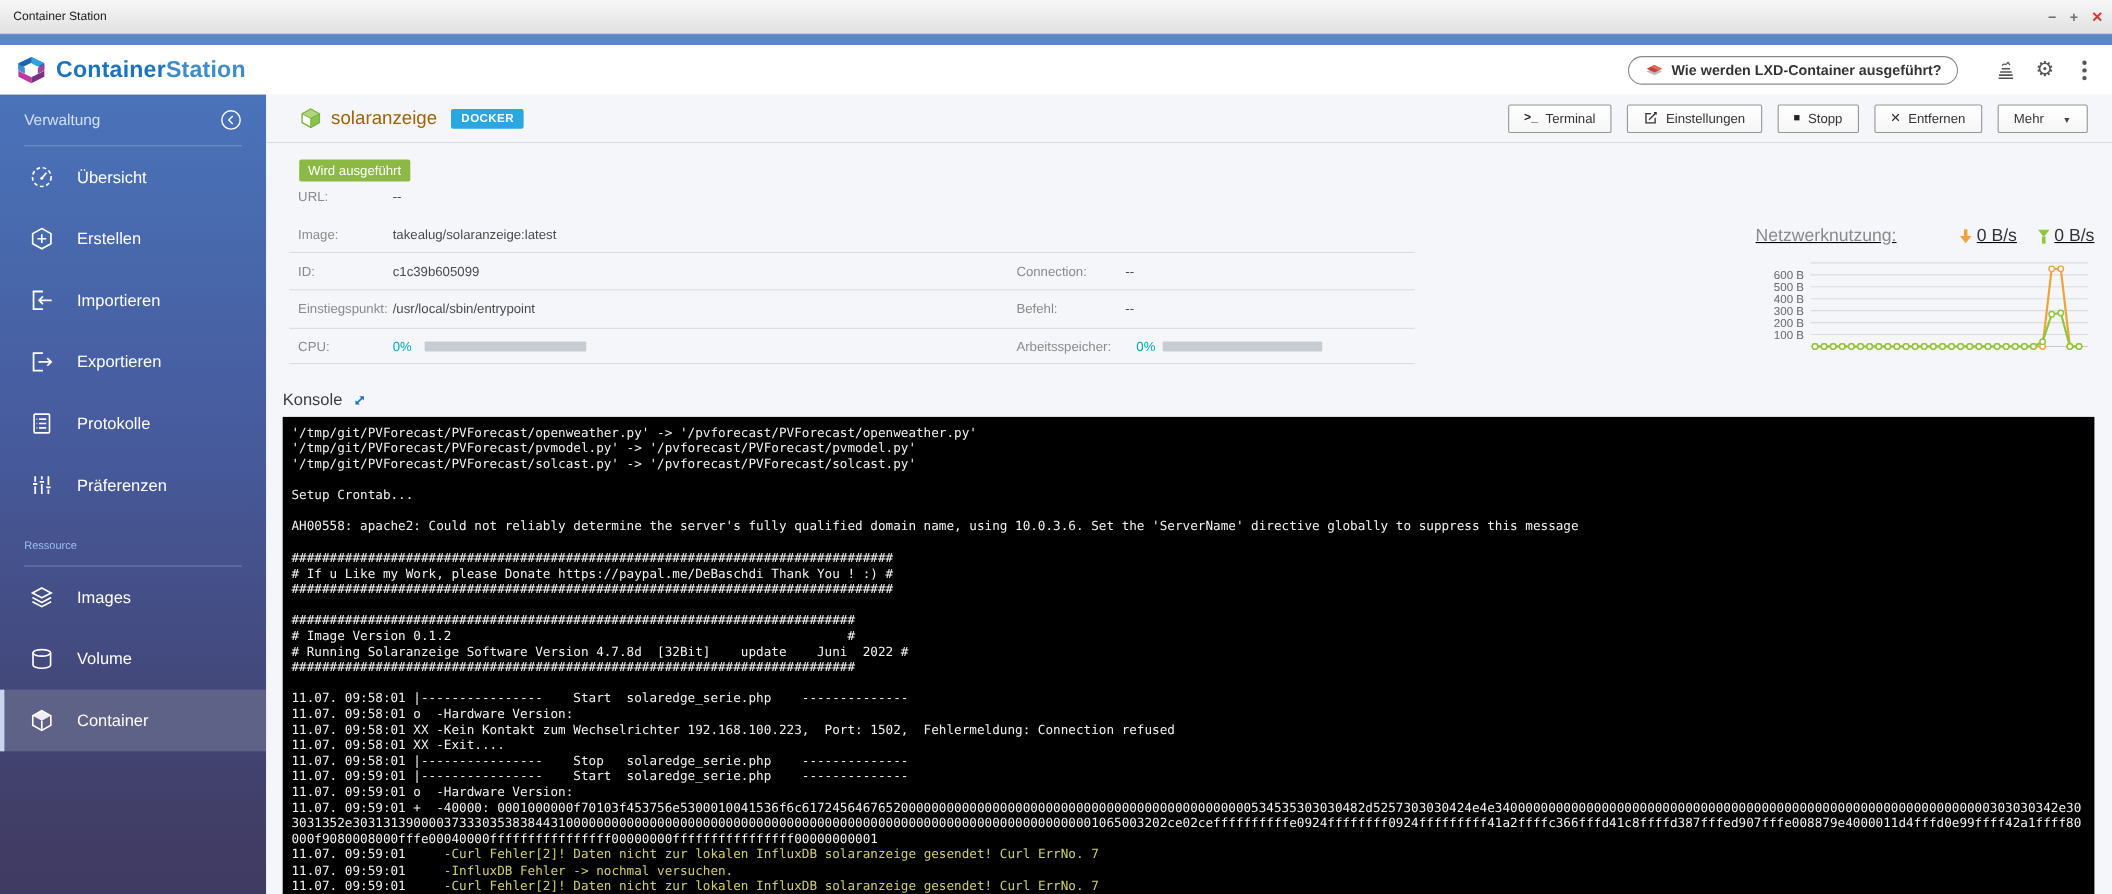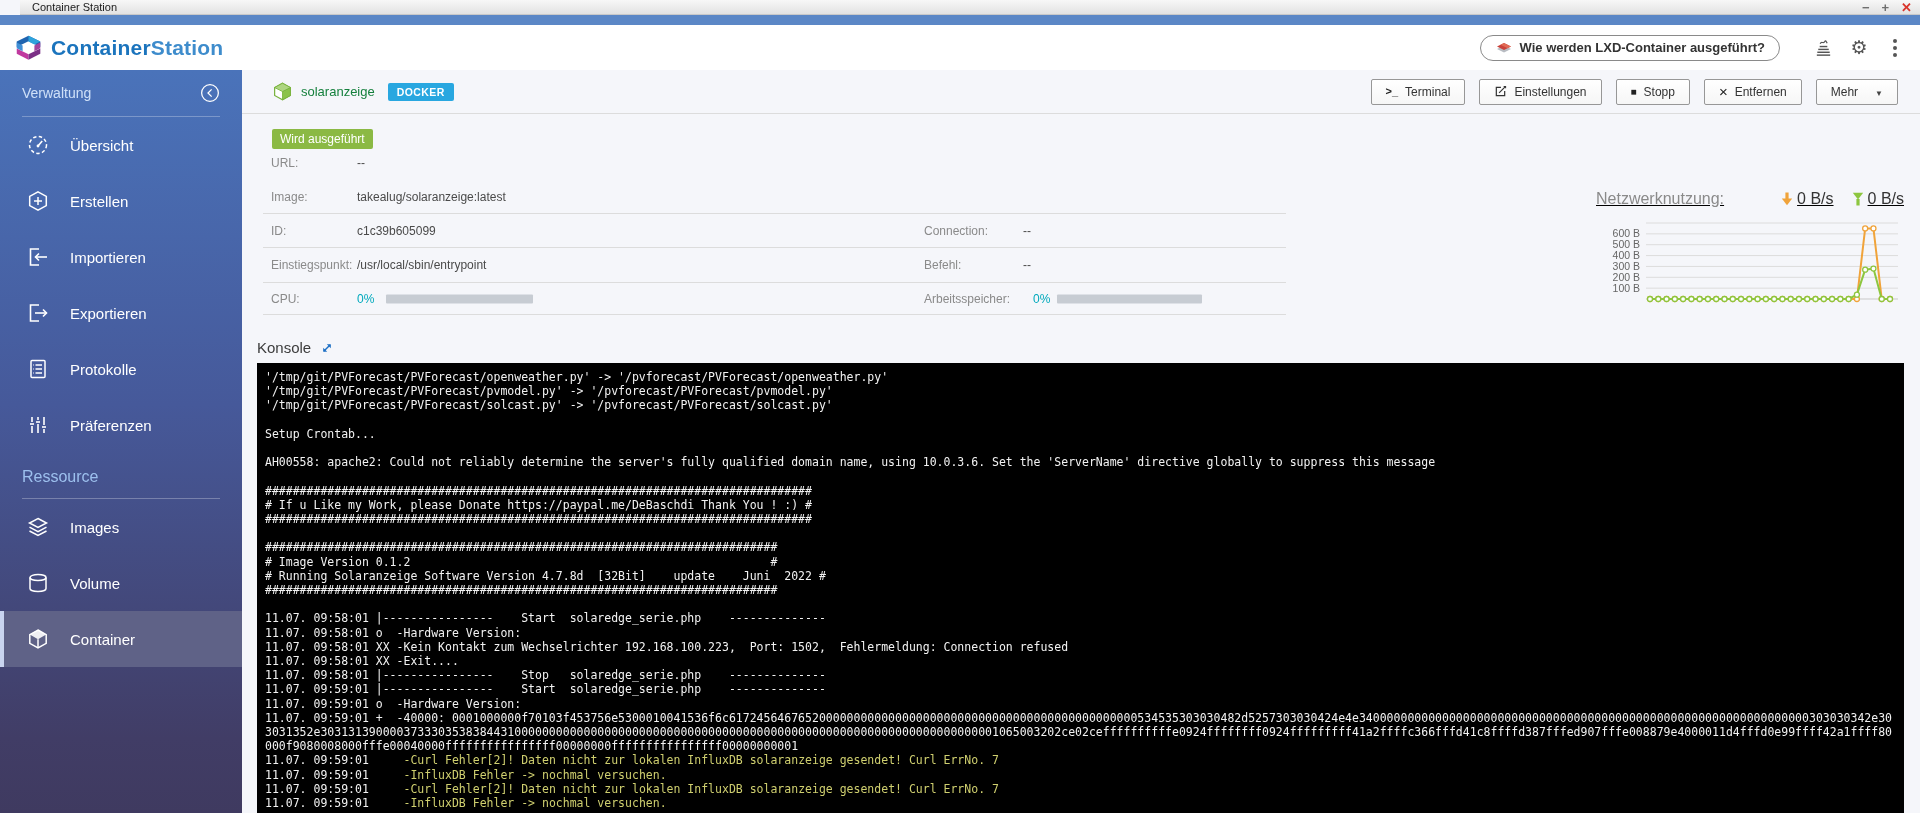--- a/index.html
+++ b/index.html
@@ -1,21 +1,21 @@
 <!DOCTYPE html>
 <html><head>
 <meta charset="utf-8">
 <style>
   * { margin:0; padding:0; box-sizing:border-box; }
   html,body { width:1920px; height:813px; overflow:hidden; background:#f5f6fa;
               font-family:"Liberation Sans", sans-serif; }
 
   
-  .titlebar { height:15px; background:linear-gradient(#f7f7f7,#e2e2e2); border-bottom:1px solid #c9c9c9;
-              display:flex; align-items:center; padding:0 8px 0 12px;margin-left:20px; }
+  .titlebar { height:31px; background:linear-gradient(#f7f7f7,#e2e2e2); border-bottom:1px solid #c9c9c9;
+              display:flex; align-items:center; padding:0 8px 0 12px; }
   .titlebar .wtitle { font-size:11px; color:#1a1a1a; flex:1; }
   .wbtns { display:flex; gap:12px; align-items:center; }
   .wbtn { font-size:13px; font-weight:bold; color:#6f6f6f; line-height:13px; cursor:default; }
   .wbtn.close { color:#d9342b; }
   .bluestrip { height:10px; background:#5b87c6; }
 
   
   .appheader { height:45px; background:#fff; display:flex; align-items:center; padding:0 14px; }
   .logo { width:29px; height:29px; margin-right:8px; }
   .brand { font-size:21px; letter-spacing:.2px; white-space:nowrap; }
@@ -41,29 +41,29 @@
              display:flex; align-items:center; justify-content:space-between; }
   .sb-head .sb-title { font-size:14px; color:#cfe0f8; }
   .collapse { width:20px; height:20px; cursor:pointer; }
   .nav-item { height:56px; display:flex; align-items:center; padding-left:26px; cursor:pointer; position:relative; }
   .nav-item .nicon { width:24px; height:24px; margin-right:20px; flex:0 0 24px; }
   .nav-item .nlabel { font-size:15px; color:#fff; }
   .nav-item.active { background:#5f6287; }
   .nav-item.active::before { content:""; position:absolute; left:0; top:0; bottom:0; width:4px; background:#c9d4ef; }
   .sb-res-head { height:46px; margin:0 22px; border-bottom:1px solid rgba(255,255,255,.28);
                  display:flex; align-items:flex-end; padding-bottom:12px; }
-  .sb-res-head span { font-size:16px; color:#9dc0ee; }
+  .sb-res-head span { font-size:10px; color:#9dc0ee; }
 
   
   .main { flex:1; position:relative; background:#f5f6fa; }
 
   .c-titlerow { position:absolute; left:0; top:0; right:0; height:44px; border-bottom:1px solid #dcdcdc;
                 display:flex; align-items:center; padding:0 22px 0 30px; }
   .c-cube { width:21px; height:21px; margin-right:8px; }
-  .c-name { font-size:13px; color:#15803d; margin-right:13px; }
+  .c-name { font-size:17px; color:#a16207; margin-right:13px; }
   .c-badge { background:#28a7e0; color:#fff; font-size:10.5px; font-weight:bold; letter-spacing:.4px;
              padding:3px 9px; border-radius:2px; }
   .c-actions { margin-left:auto; display:flex; gap:14px; }
   .abtn { height:26px; background:linear-gradient(#fff,#f6f6f6); border:1px solid #979797; border-radius:2px;
           display:flex; align-items:center; gap:7px; padding:0 14px; font-size:12px; color:#333; cursor:pointer; }
   .abtn .bicon { font-size:11px; line-height:11px; color:#222; font-weight:bold; }
   .abtn .bicon.sq { font-size:10px; }
   .abtn .bicon.x { font-size:15px; font-weight:normal; }
   .abtn .bicon.dd { font-size:8px; margin-left:10px; color:#444; }
   .abtn svg { display:block; }

